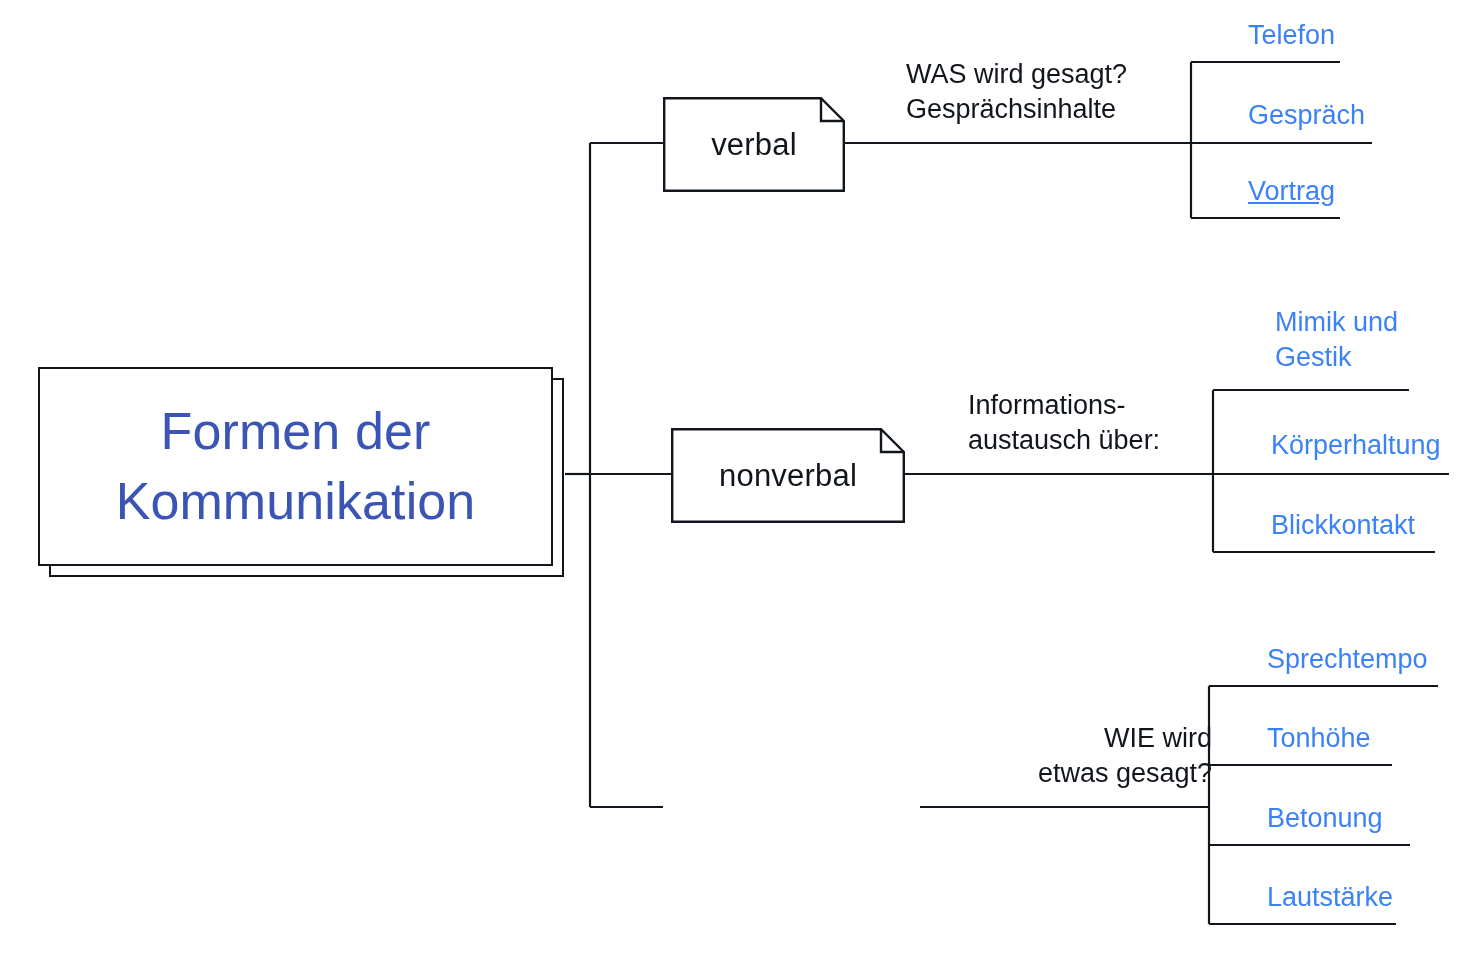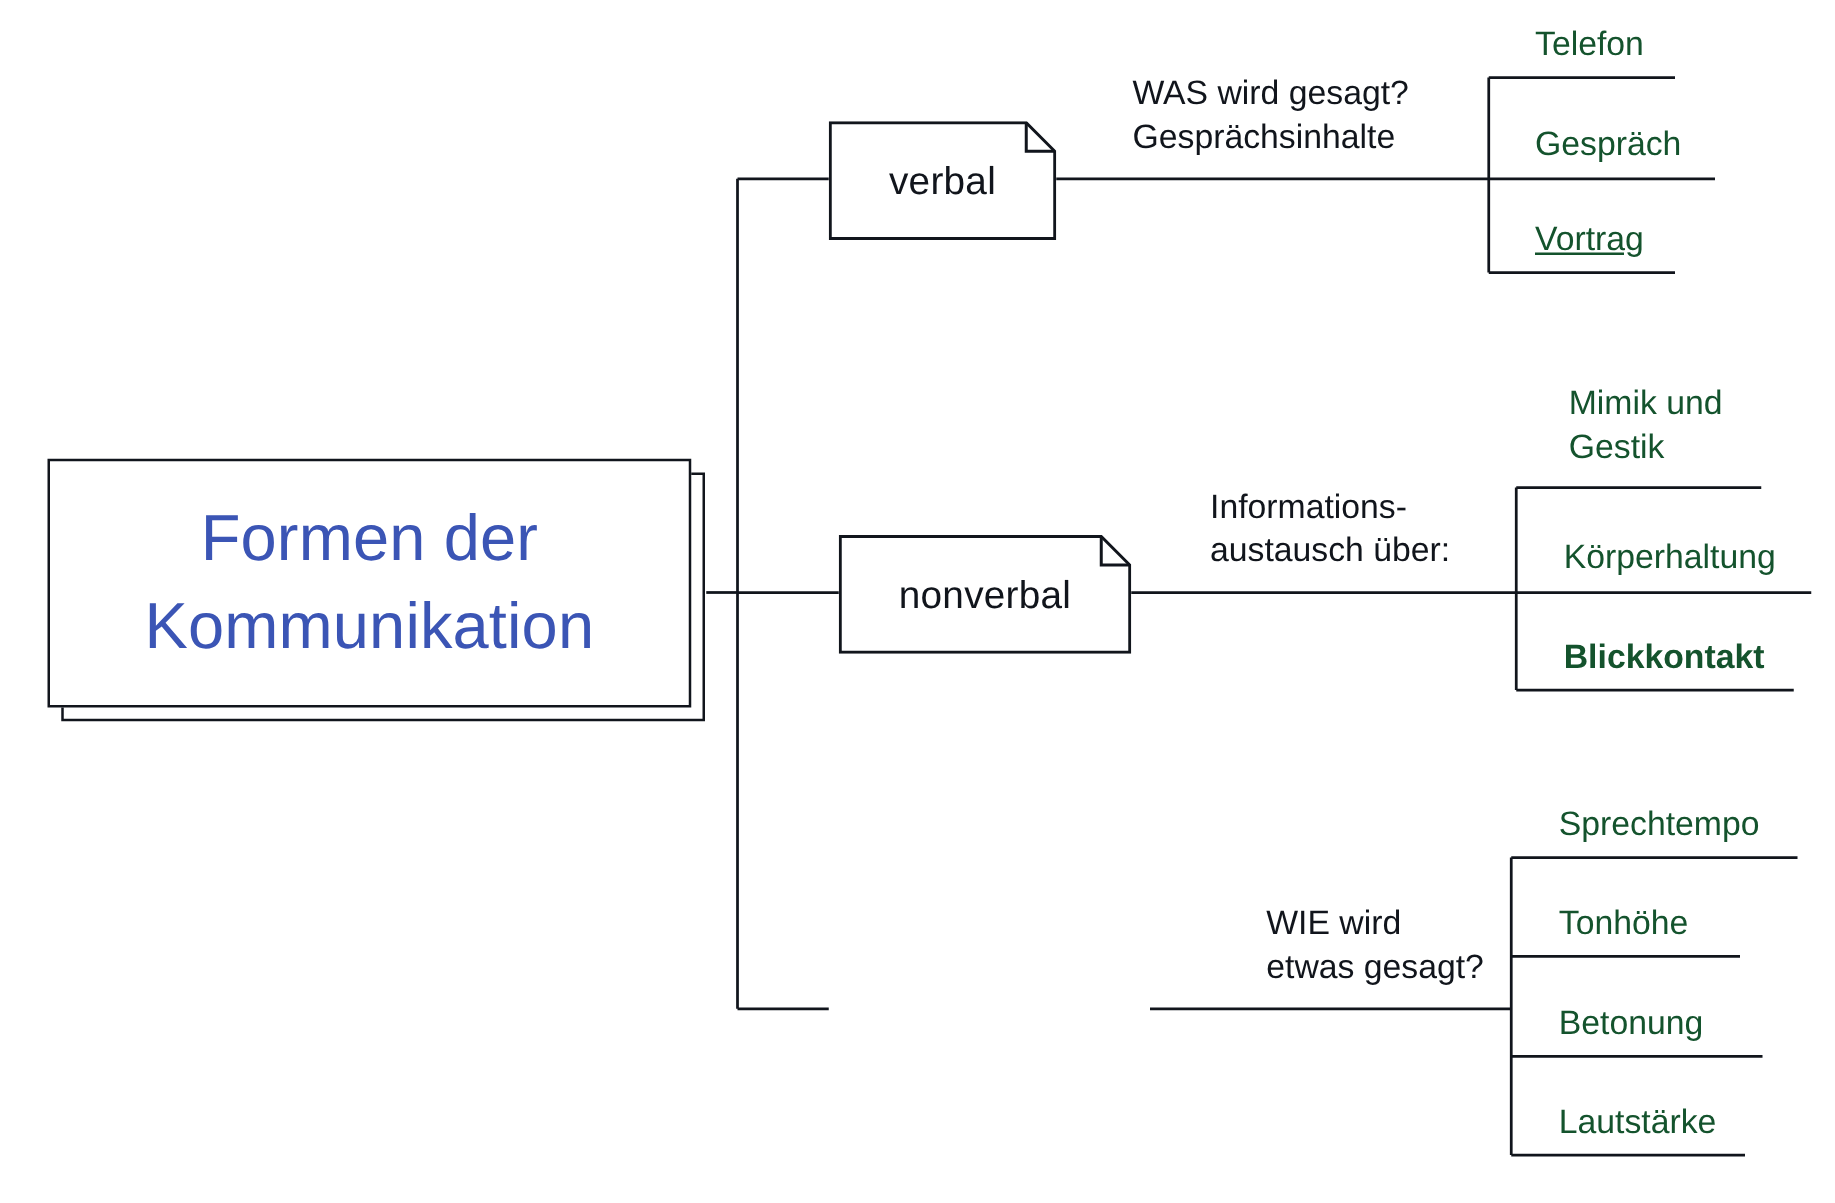--- a/index.html
+++ b/index.html
@@ -97,24 +97,25 @@
     position: absolute;
     color: #11151c;
     font-size: 27px;
     line-height: 1.29;
     white-space: pre-line;
   }
 
   
   .leaf-label {
     position: absolute;
-    color: #14532d;
+    color: #3b82f6;
     font-size: 27px;
     line-height: 1.29;
     white-space: pre-line;
+    margin-left: 20px;
   }
 </style>
 </head>
 <body>
 
 <div id="canvas">
 
   <svg id="lines" viewBox="0 0 1468 962" width="1468" height="962" xmlns="http://www.w3.org/2000/svg">
     <g stroke="#11151c" stroke-width="2.2" fill="none" stroke-linecap="butt">
 
@@ -171,30 +172,30 @@
     <div class="doc-label">nonverbal</div>
   </div>
 
 
   <div class="mid-caption" style="left:968px; top:388px; width:250px; text-align:left;">Informations-
 austausch über:</div>
 
   <div class="mid-caption" style="left:906px; top:57px; width:280px; text-align:left;">WAS wird gesagt?
 Gesprächsinhalte</div>
 
-  <div class="mid-caption" style="left:982px; top:721px; width:230px; text-align:left;margin-left:31px;">WIE wird
+  <div class="mid-caption" style="left:982px; top:721px; width:230px; text-align:right;">WIE wird
 etwas gesagt?</div>
 
   <div class="leaf-label" style="left:1228px; top:18px;">Telefon</div>
   <div class="leaf-label" style="left:1228px; top:98px;">Gespräch</div>
   <div class="leaf-label" style="left:1228px; top:174px;text-decoration:underline;">Vortrag</div>
 
   <div class="leaf-label" style="left:1251px; top:428px;">Körperhaltung</div>
   <div class="leaf-label" style="left:1255px; top:305px; width:180px;">Mimik und
 Gestik</div>
-  <div class="leaf-label" style="left:1251px; top:508px;font-weight:bold;">Blickkontakt</div>
+  <div class="leaf-label" style="left:1251px; top:508px;">Blickkontakt</div>
 
   <div class="leaf-label" style="left:1247px; top:642px;">Sprechtempo</div>
   <div class="leaf-label" style="left:1247px; top:721px;">Tonhöhe</div>
   <div class="leaf-label" style="left:1247px; top:801px;">Betonung</div>
   <div class="leaf-label" style="left:1247px; top:880px;">Lautstärke</div>
 
 </div>
 
 </body></html>

